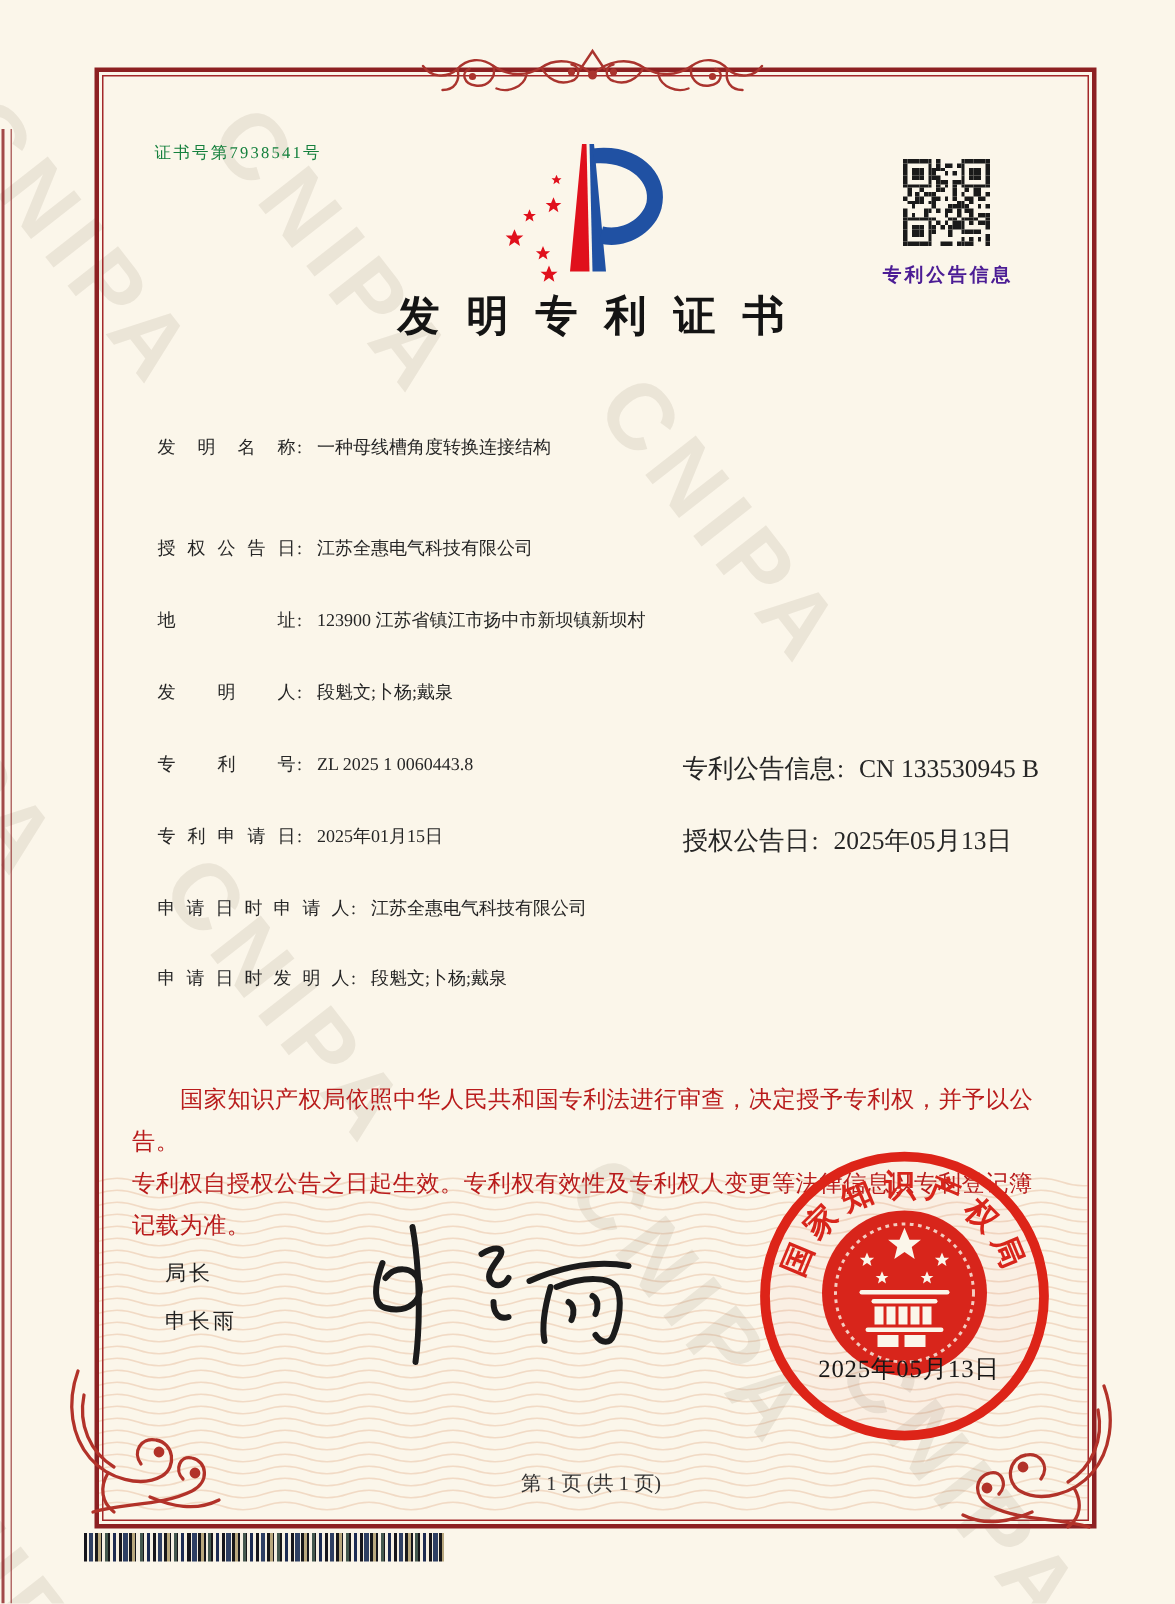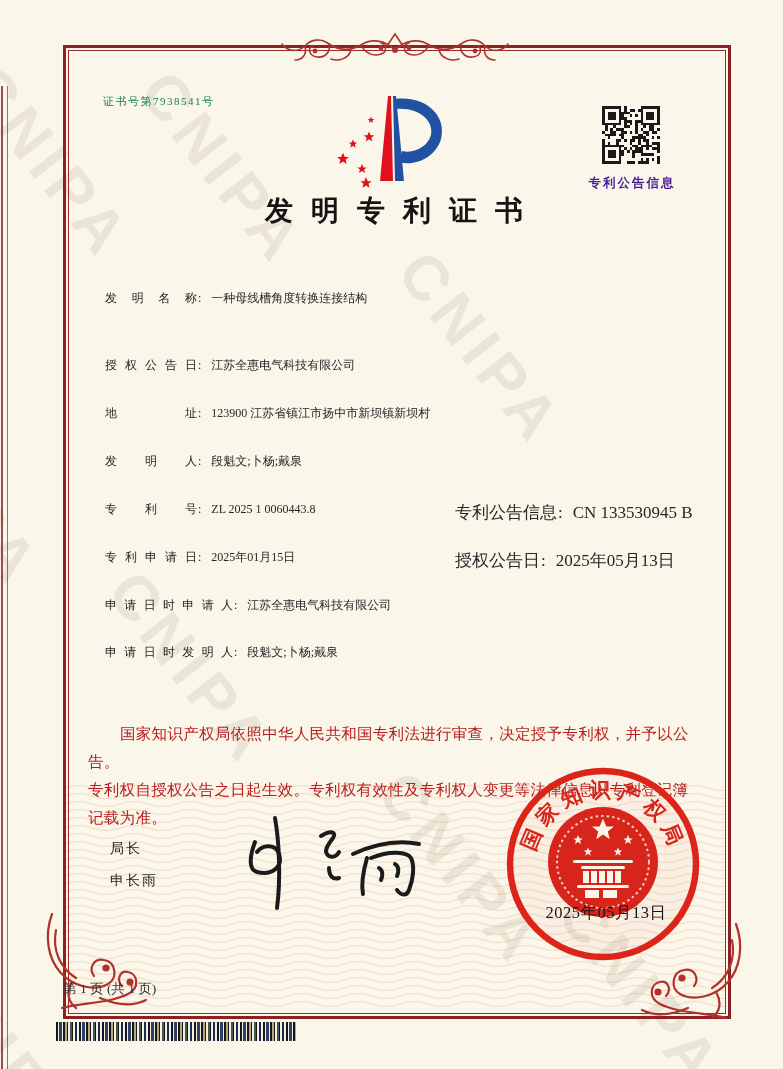--- a/index.html
+++ b/index.html
@@ -55,21 +55,21 @@
   .statement .l1{text-indent:32px;}
   
   .director{position:absolute;left:110px;top:840px;z-index:6;font-size:14px;letter-spacing:2px;color:#1f1f1f;}
   .director div{margin-bottom:14px;}
   .sig{position:absolute;left:225px;top:806px;z-index:6;}
   
   .seal{position:absolute;left:497px;top:762px;z-index:5;}
   .seal-date{position:absolute;left:530px;top:902px;width:152px;text-align:center;z-index:6;
     font-size:16.5px;color:#171717;letter-spacing:.5px;}
   
-  .footer{position:absolute;left:63px;top:980px;width:662px;z-index:4;
+  .footer{position:absolute;left:63px;top:980px;width:662px;text-align:center;z-index:4;
     font-size:13.5px;color:#333;}
   .barcode{position:absolute;left:56px;top:1022px;width:240px;height:19px;z-index:4;
     background:repeating-linear-gradient(90deg,
       #15151c 0 2px,#f6f0e3 2px 3px,#2e3f63 3px 6px,#f6f0e3 6px 7px,
       #17171a 7px 9px,#b9a87e 9px 11px,#15151c 11px 12px,#f6f0e3 12px 14px,
       #44584e 14px 16px,#17171a 16px 17px,#f6f0e3 17px 19px,#1c2b52 19px 21px,#f6f0e3 21px 23px);}
 </style>
 </head>
 <body>
 

